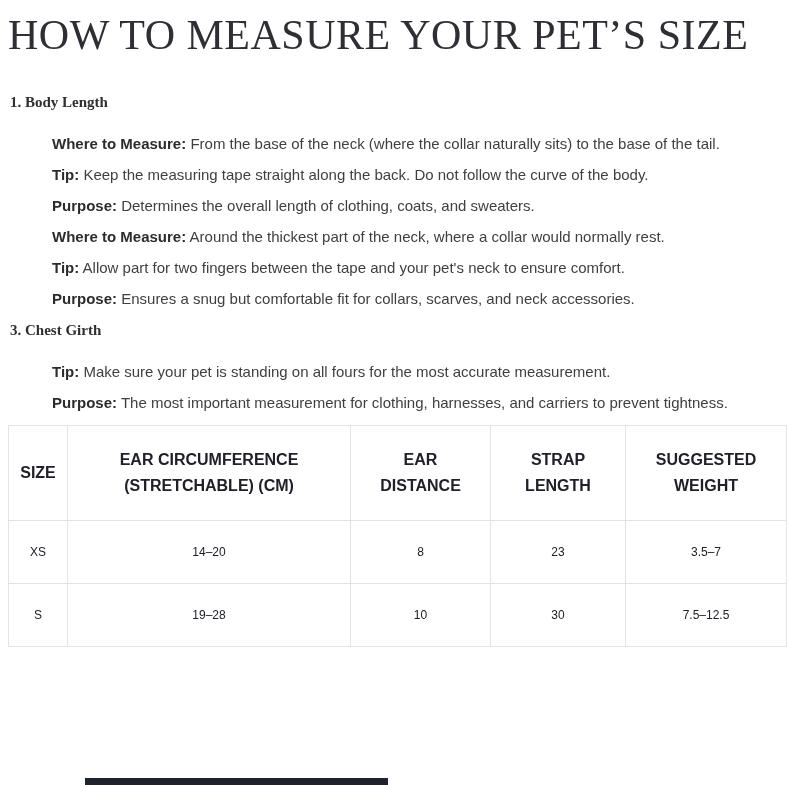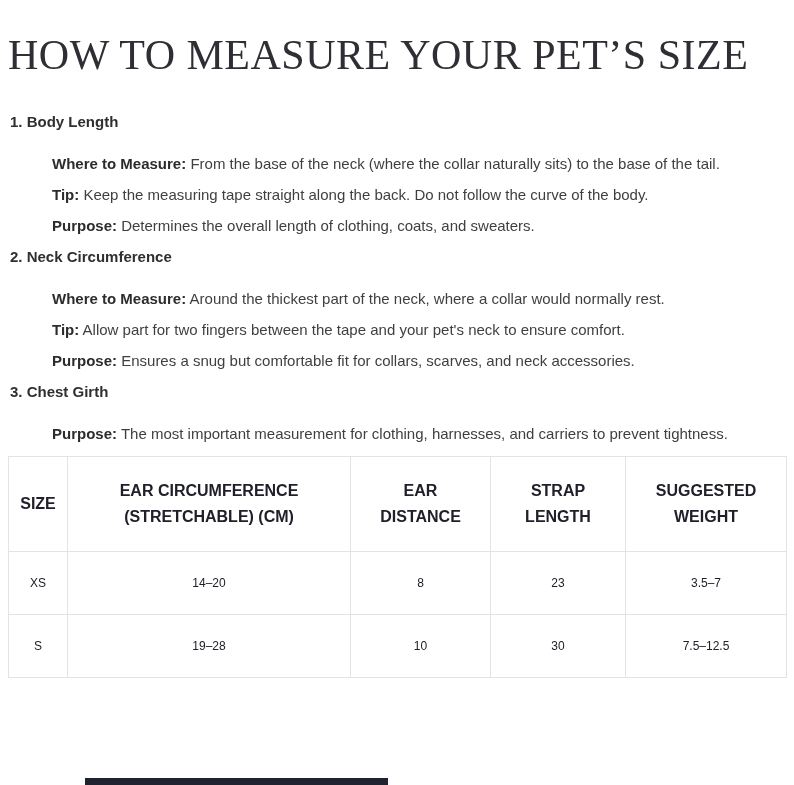--- a/index.html
+++ b/index.html
@@ -5,33 +5,33 @@
   * { box-sizing: border-box; margin: 0; padding: 0; }
   html, body { background: #ffffff; }
   body {
     width: 794px;
     height: 785px;
     overflow: hidden;
     position: relative;
     font-family: "Liberation Sans", sans-serif;
   }
   .page {
-    padding: 28px 8px 0 8px;
+    padding: 8px 8px 0 8px;
   }
   h1.page-title {
     font-family: "Liberation Serif", serif;
     font-weight: 400;
     font-size: 42px;
     line-height: 55px;
     letter-spacing: 0.5px;
     color: #2e2e35;
     margin: 0 0 30px 0;
   }
   h2.section-heading {
-    font-family: Liberation Sans, sans-serif;
+    font-family: Liberation Serif, serif;
     font-size: 15px;
     font-weight: 700;
     line-height: 18px;
     color: #2f2f2f;
     margin: 11px 0 24px 2px;
   }
   p.detail {
     font-size: 15px;
     line-height: 18px;
     color: #3f3f3f;
@@ -95,35 +95,38 @@
   </p>
   <p class="detail">
     <strong>Tip:</strong>
     <span>Keep the measuring tape straight along the back. Do not follow the curve of the body.</span>
   </p>
   <p class="detail">
     <strong>Purpose:</strong>
     <span>Determines the overall length of clothing, coats, and sweaters.</span>
   </p>
 
-  <h2 class="section-heading">2. Neck Circumference</h2>
   <p class="detail">
     <strong>Where to Measure:</strong>
     <span>Around the thickest part of the neck, where a collar would normally rest.</span>
   </p>
   <p class="detail">
     <strong>Tip:</strong>
     <span>Allow part for two fingers between the tape and your pet's neck to ensure comfort.</span>
   </p>
   <p class="detail">
     <strong>Purpose:</strong>
     <span>Ensures a snug but comfortable fit for collars, scarves, and neck accessories.</span>
   </p>
 
   <h2 class="section-heading">3. Chest Girth</h2>
+  <p class="detail">
+    <strong>Tip:</strong>
+    <span>Make sure your pet is standing on all fours for the most accurate measurement.</span>
+  </p>
   <p class="detail">
     <strong>Purpose:</strong>
     <span>The most important measurement for clothing, harnesses, and carriers to prevent tightness.</span>
   </p>
 
   <table class="size-chart">
     <colgroup>
       <col class="c0">
         <col class="c1">
         <col class="c2">

